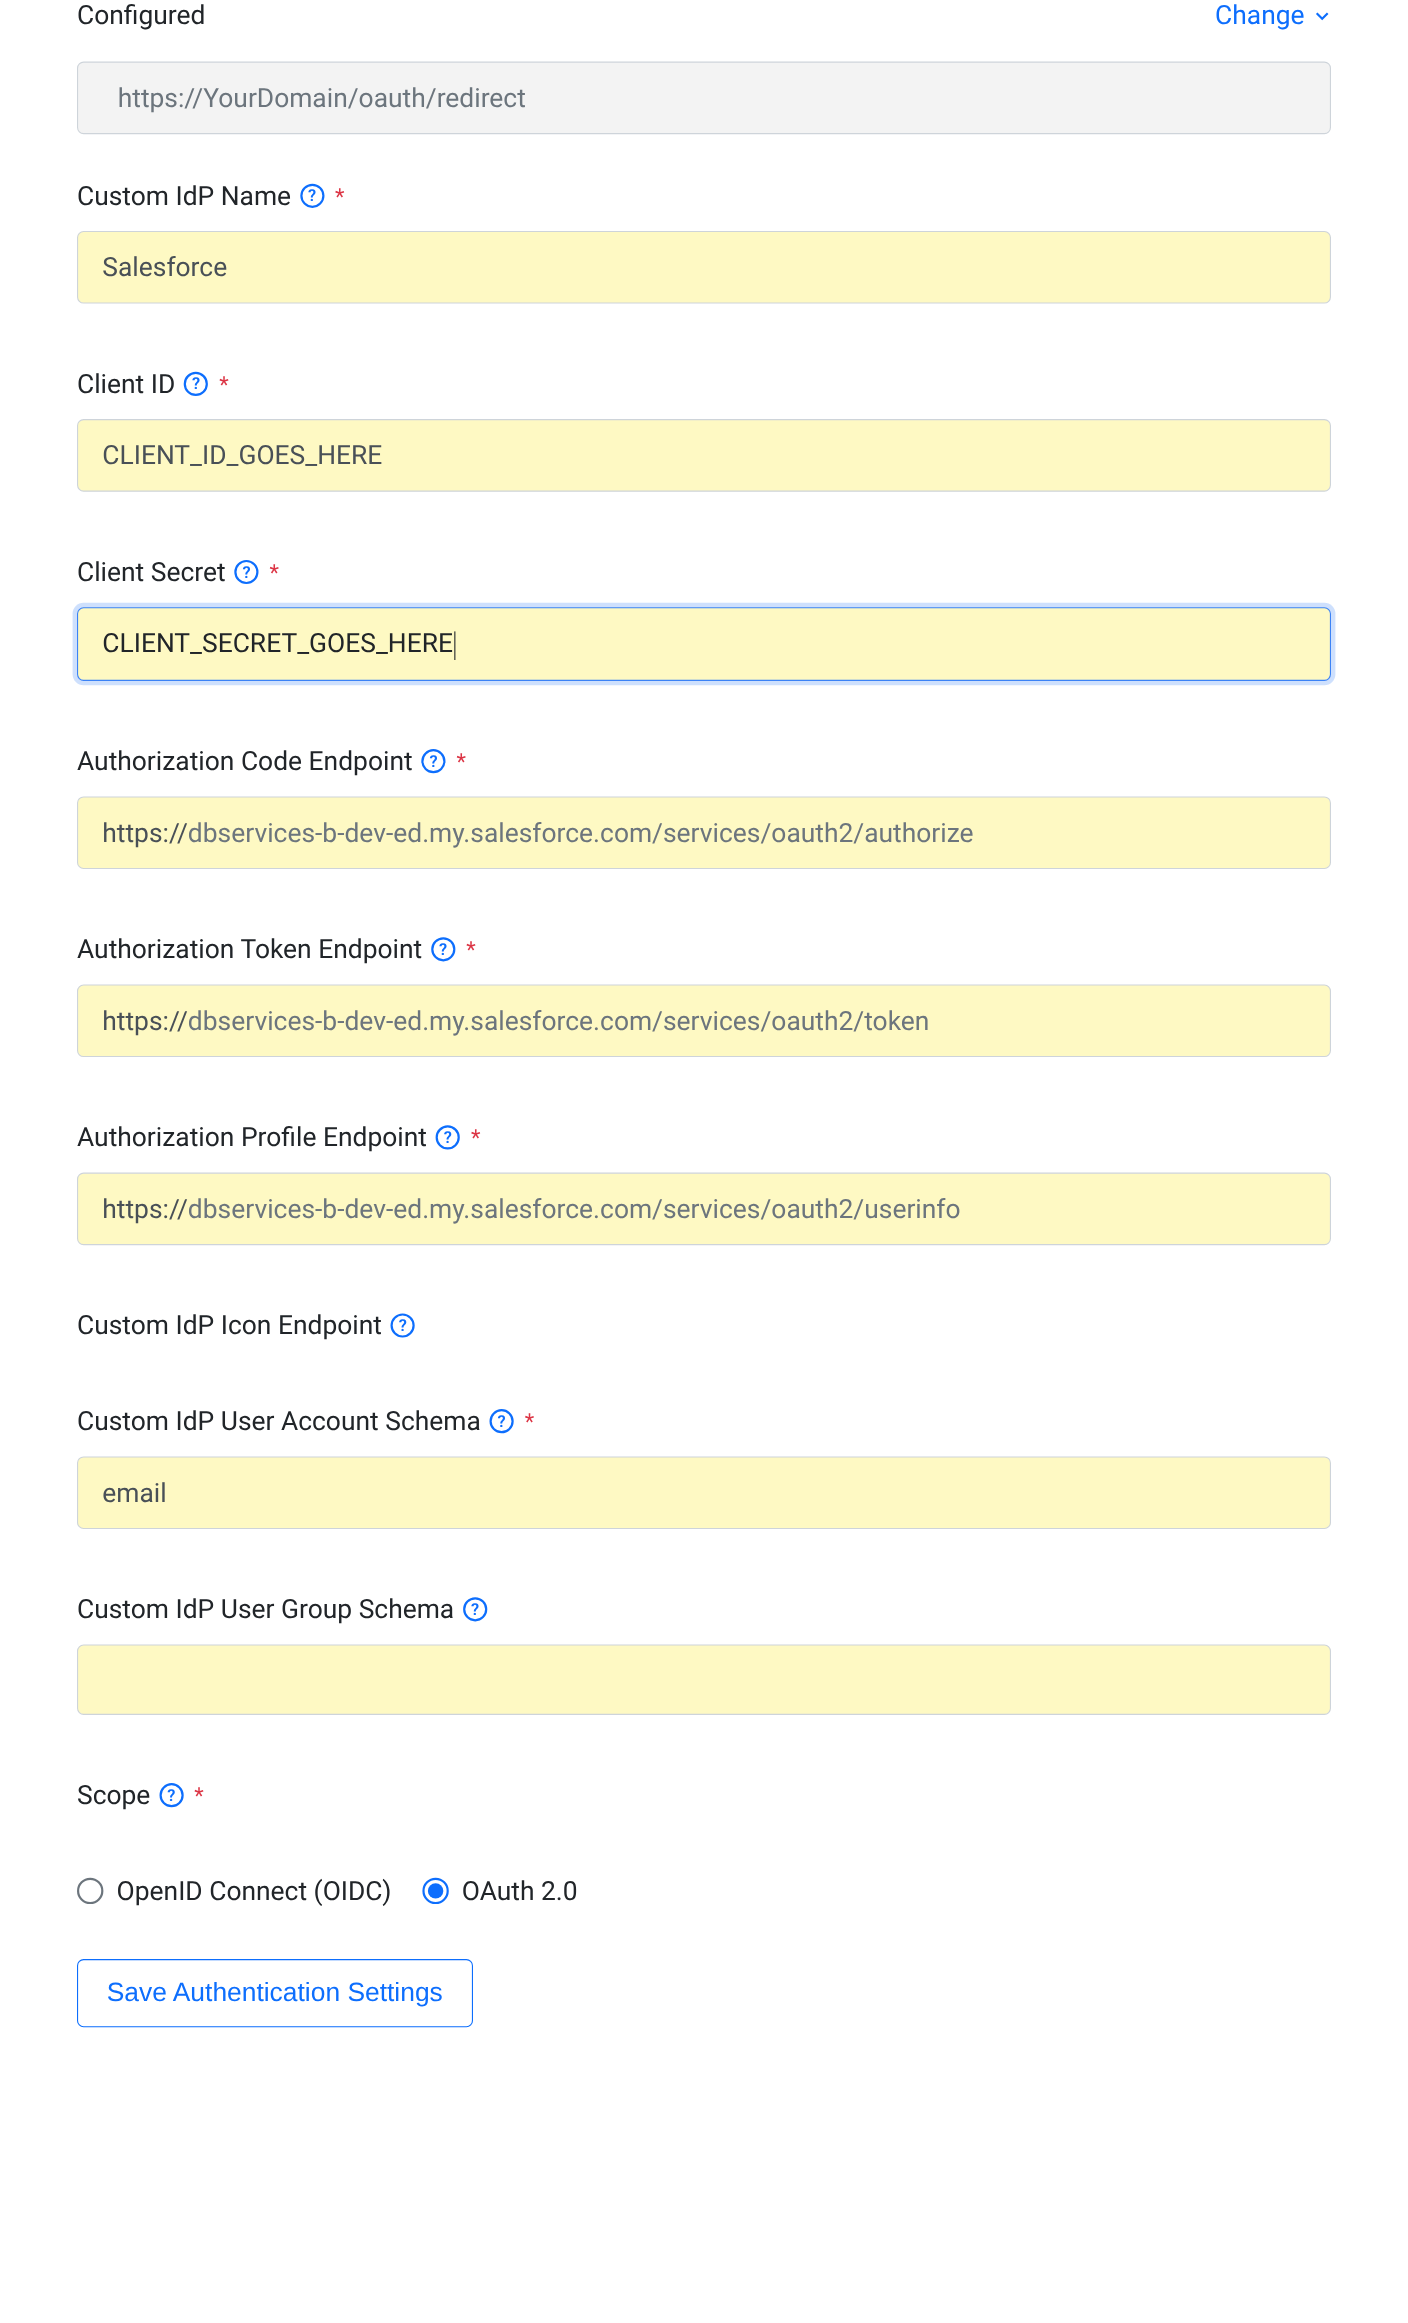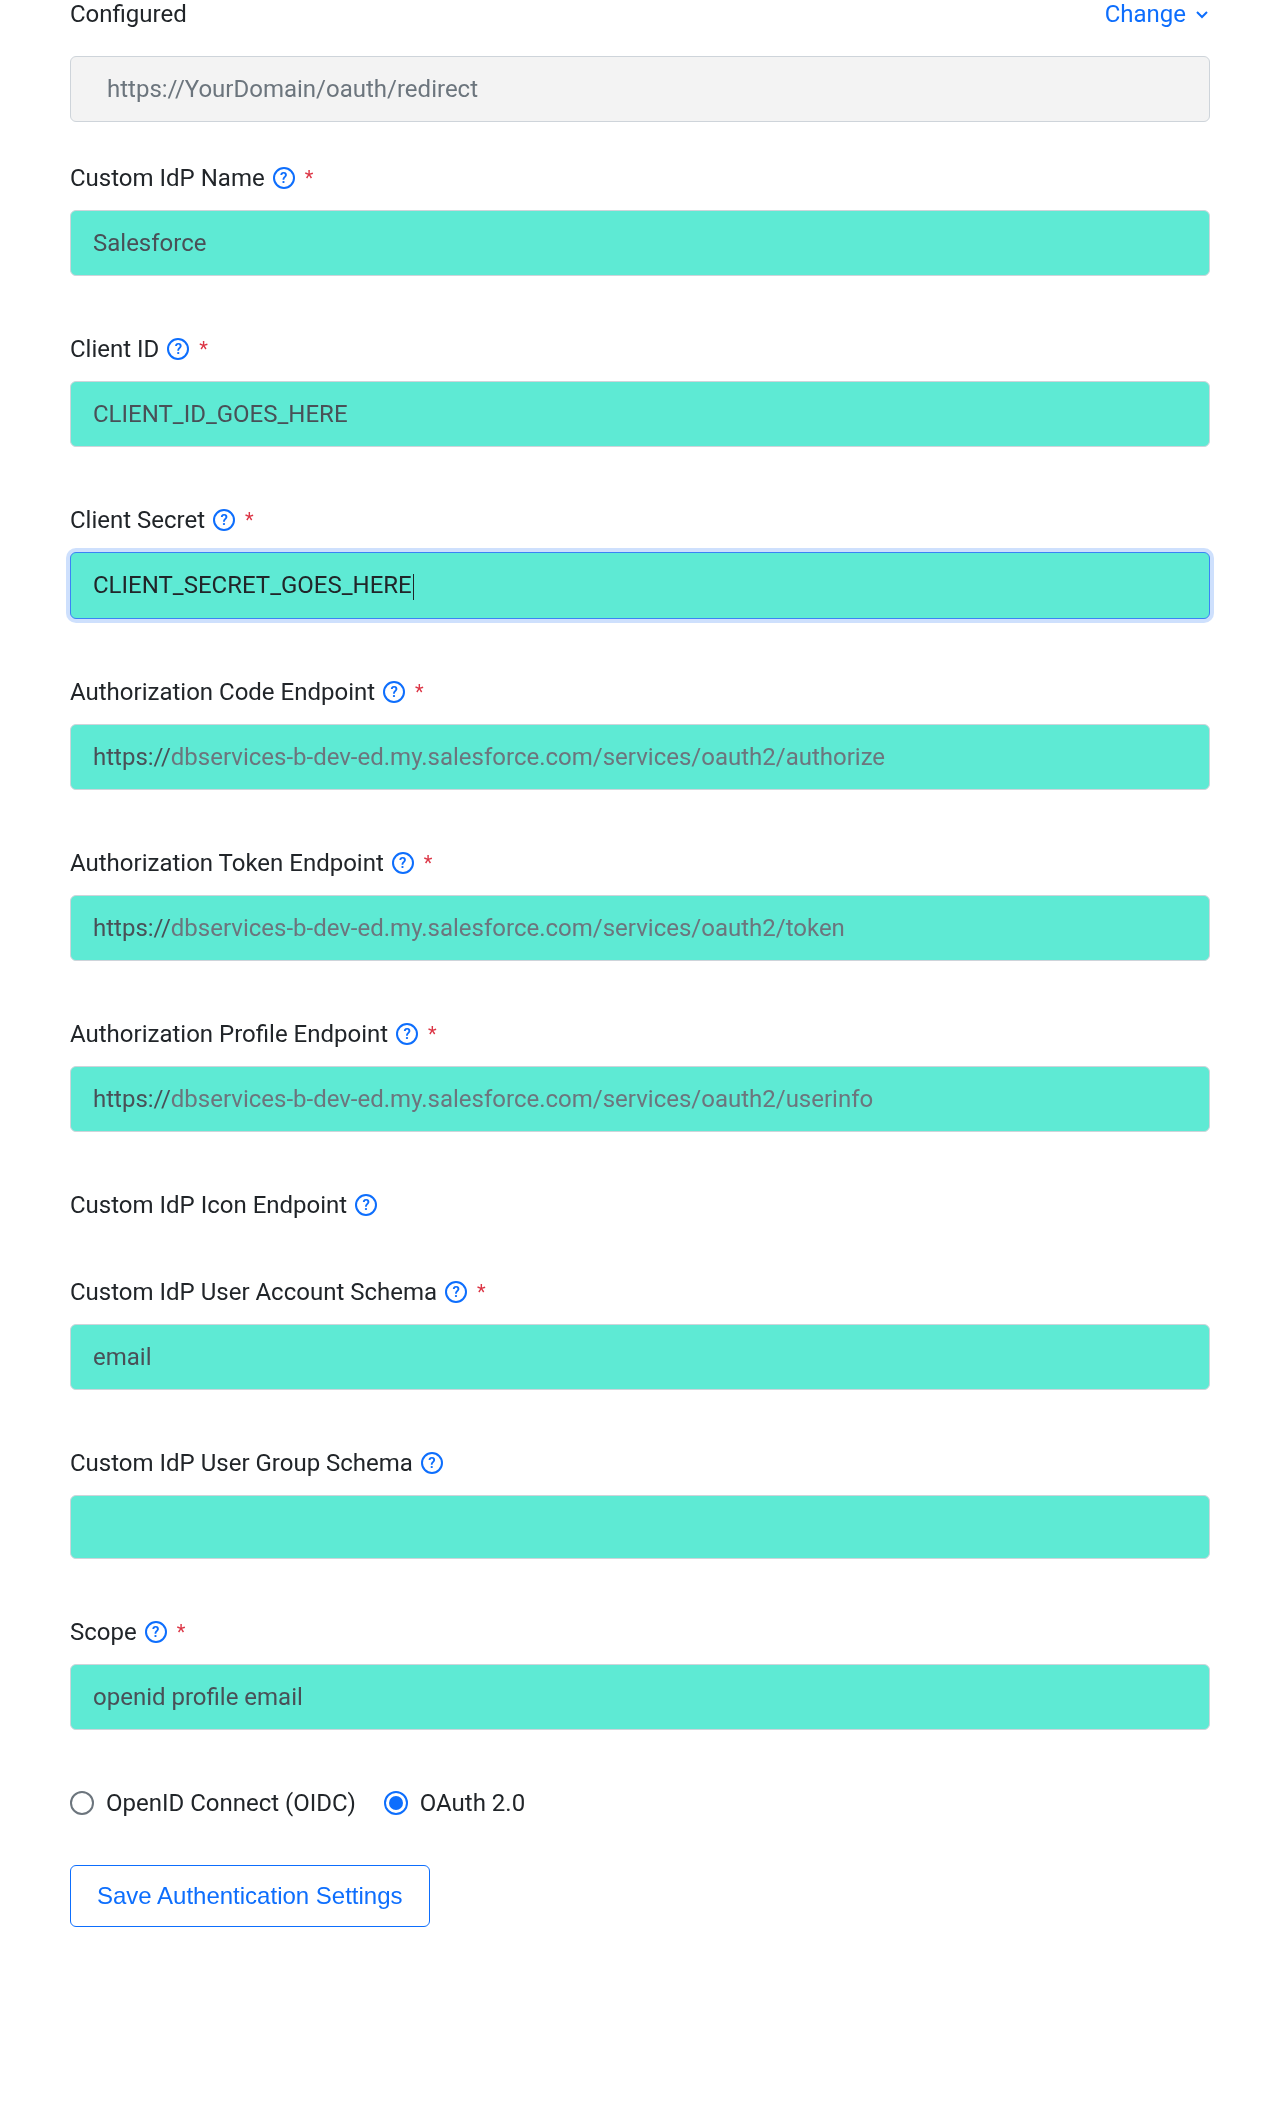--- a/index.html
+++ b/index.html
@@ -76,21 +76,21 @@
     cursor: pointer;
     flex-shrink: 0;
   }
   .required-star {
     color: #dc3545;
     font-size: 20px;
     margin-left: 2px;
   }
   .input-display {
     width: 100%;
-    background: #5eead4;
+    background: #fef9c3;
     border: 1px solid #ced4da;
     border-radius: 6px;
     padding: 18px 22px;
     font-size: 24px;
     color: #495057;
     min-height: 64px;
     white-space: nowrap;
     overflow: hidden;
   }
   .input-display.focused {
@@ -272,21 +272,20 @@
     <div class="input-display"></div>
   </div>
 
   
   <div class="field-group">
     <div class="field-label-row">
       <span class="field-label">Scope</span>
       <span class="help-icon">?</span>
       <span class="required-star">*</span>
     </div>
-    <div class="input-display">openid profile email</div>
   </div>
 
   
   <div class="radio-row">
     <div class="radio-option">
       <span class="radio-circle"></span>
       <span class="radio-label">OpenID Connect (OIDC)</span>
     </div>
     <div class="radio-option">
       <span class="radio-circle selected"></span>

